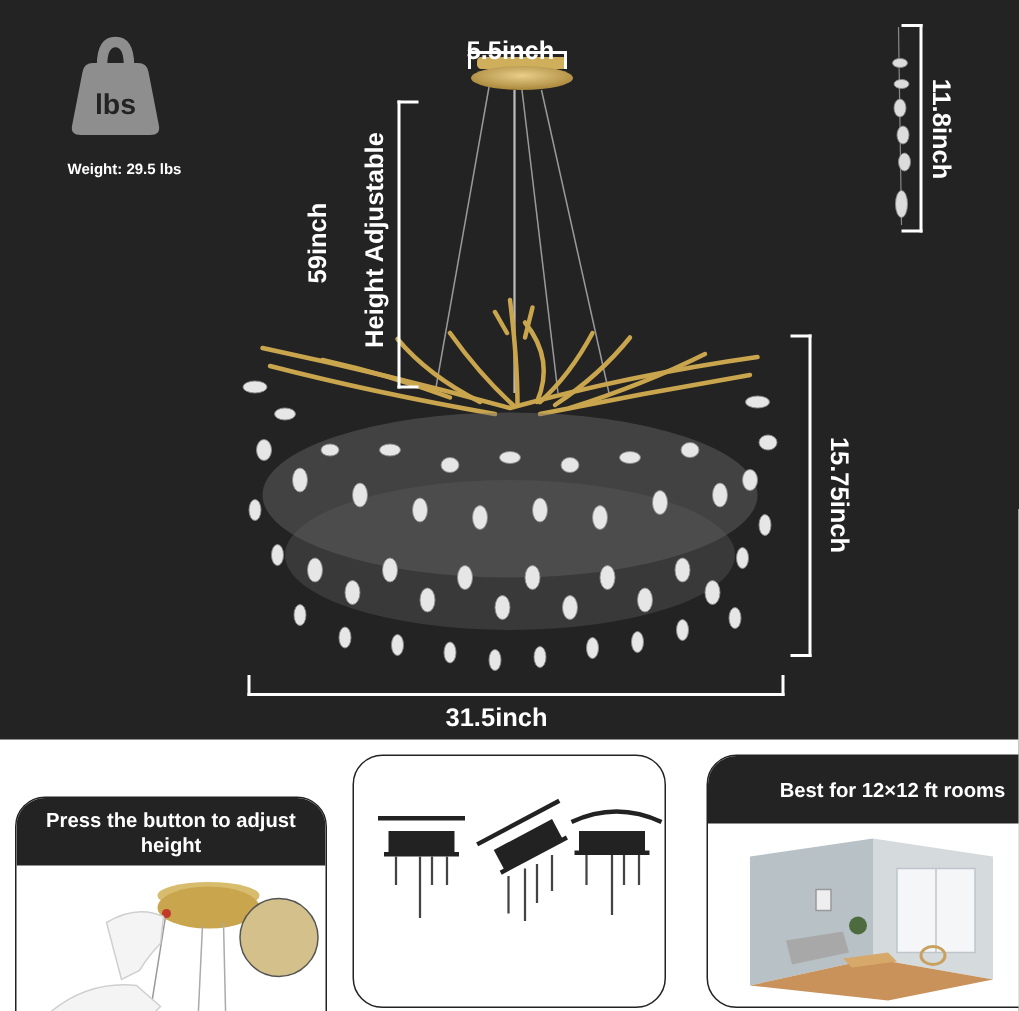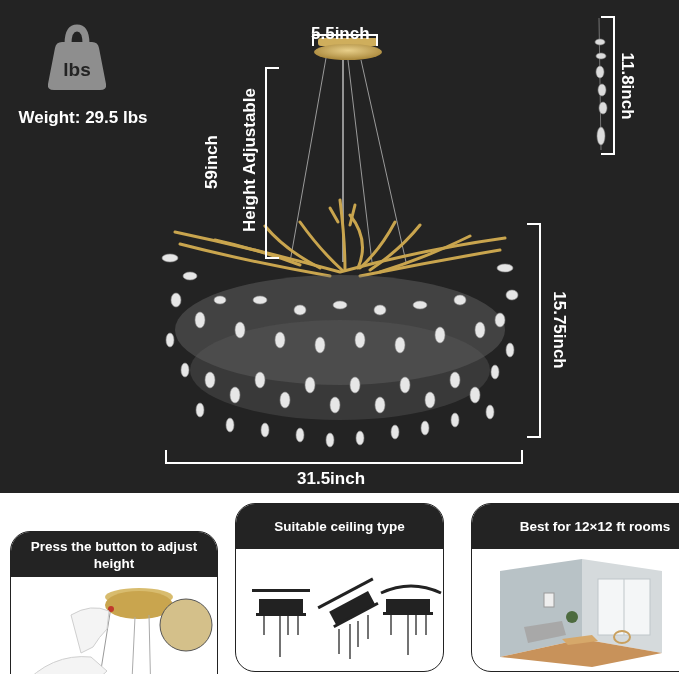--- a/index.html
+++ b/index.html
@@ -2,21 +2,21 @@
 <html><head>
   <meta charset="utf-8">
   <style>
     * { box-sizing: border-box; margin: 0; padding: 0; }
     html, body { width: 679px; height: 674px; background: #ffffff; overflow: hidden; }
     body { position: relative; font-family: "Liberation Sans", sans-serif; }
 
     .top-panel { position: absolute; left: 0; top: 0; width: 679px; height: 493px; background: #232323; overflow: hidden; }
 
     .weight-icon { position: absolute; left: 42px; top: 22px; width: 70px; height: 70px; }
-    .weight-label { position: absolute; left: 18px; top: 108px; width: 130px; font-size: 17px; font-weight: bold; color: #ffffff; text-align: center; }
+    .weight-label { position: absolute; left: 18px; top: 108px; width: 130px; font-size: 10px; font-weight: bold; color: #ffffff; text-align: center; }
 
     .dim-text { position: absolute; color: #ffffff; font-weight: bold; font-size: 17px; white-space: nowrap; }
     .vtext { transform-origin: center center; }
 
     .bracket { position: absolute; border-color: #ffffff; border-style: solid; }
 
     .chandelier { position: absolute; left: 0; top: 0; width: 679px; height: 493px; }
 
     .bottom-cards { position: absolute; left: 0; top: 503px; width: 679px; height: 171px; }
     .card { position: absolute; top: 0; height: 169px; border: 1.5px solid #222222; border-radius: 20px; overflow: hidden; background: #ffffff; }
@@ -169,21 +169,20 @@
         <circle cx="100" cy="32" r="3" fill="#c0392b"></circle>
         <circle cx="175" cy="48" r="26" fill="#d4c08a" stroke="#555555" stroke-width="1"></circle>
         <path d="M60 38 Q80 26 98 34 L96 52 Q88 60 82 70 L70 76 Z" fill="#f4f4f4" stroke="#cfcfcf"></path>
         <path d="M10 110 Q40 76 80 80 L96 94 Q80 110 60 124 L10 124 Z" fill="#f4f4f4" stroke="#cfcfcf"></path>
         <path d="M0 116 L20 108 L20 124 L0 124 Z" fill="#e3b88a"></path>
       </svg>
     </div>
   </div>
 
   <div class="card" style="left:235px; width:209px;">
-    <div class="card-header">Suitable ceiling type</div>
     <div class="card-body">
       <svg width="209" height="124" viewBox="0 0 209 124">
         <g>
           <rect x="16" y="40" width="58" height="3" fill="#222222"></rect>
           <rect x="23" y="50" width="44" height="15" fill="#222222"></rect>
           <rect x="20" y="64" width="50" height="3" fill="#222222"></rect>
           <line x1="28" y1="67" x2="28" y2="86" stroke="#444" stroke-width="1.5"></line>
           <line x1="44" y1="67" x2="44" y2="108" stroke="#444" stroke-width="1.5"></line>
           <line x1="52" y1="67" x2="52" y2="86" stroke="#444" stroke-width="1.5"></line>
           <line x1="62" y1="67" x2="62" y2="86" stroke="#444" stroke-width="1.5"></line>

